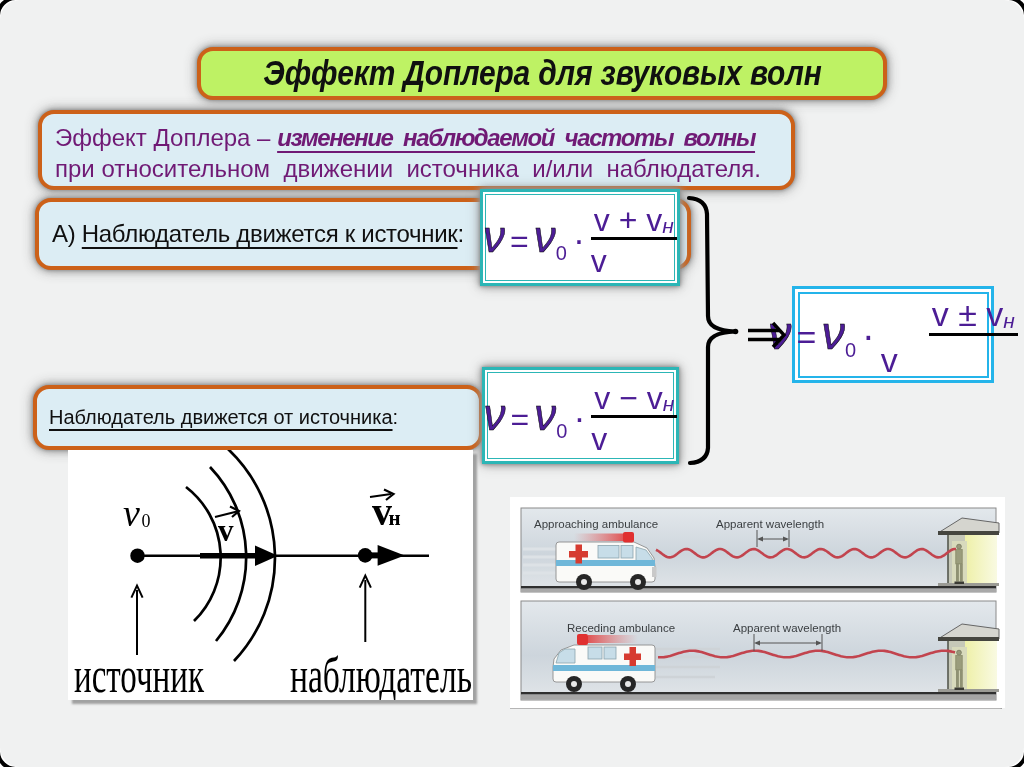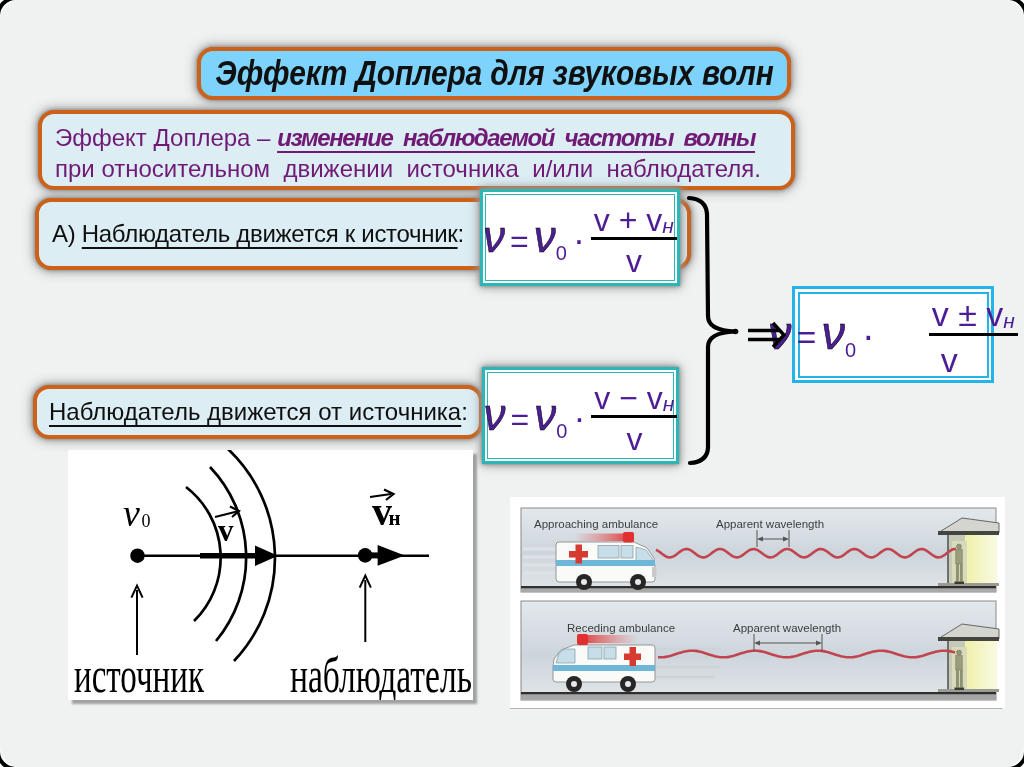--- a/index.html
+++ b/index.html
@@ -2,30 +2,30 @@
 <html><head>
 <meta charset="utf-8">
 <style>
 html,body{margin:0;padding:0;}
 body{width:1024px;height:767px;background:#fff;overflow:hidden;position:relative;
      font-family:"Liberation Sans",sans-serif;}
 .slide{position:absolute;left:0;top:0;width:1024px;height:767px;
   border-radius:20px;background:#f0f1f1;}
 .obox{position:absolute;border:4px solid #cc6119;border-radius:16px;background:#dcedf4;
   box-shadow:0 0 3px #8a8a8a,0 0 7px #999999,0 0 13px rgba(150,150,150,.9);box-sizing:border-box;}
-.title{left:197px;top:47px;width:594px;height:53px;background:#7dd3fc;
+.title{left:197px;top:47px;width:690px;height:53px;background:#bef264;
   display:flex;align-items:center;justify-content:center;color:#101010;}
 
 .title span{position:relative;top:-1px;font-size:35px;font-weight:bold;font-style:italic;letter-spacing:-0.2px;
   transform:scaleX(0.855);transform-origin:50% 50%;white-space:nowrap;}
 .def{left:38px;top:110px;width:757px;height:80px;font-size:24px;
   padding:8px 0 0 13px;line-height:31px;color:#701a75;white-space:nowrap;}
 .boxA{left:35px;top:198px;width:656px;height:72px;font-size:24px;white-space:nowrap;letter-spacing:-0.3px;
   display:flex;align-items:center;padding-left:13px;color:#101010;}
-.boxB{left:33px;top:385px;width:450px;height:54px;font-size:24px;white-space:nowrap;
+.boxB{left:33px;top:385px;width:450px;height:65px;font-size:20px;white-space:nowrap;
   display:flex;align-items:center;padding-left:12px;color:#101010;}
 .tealbox{position:absolute;background:#fff;border:3px solid #2cb6b6;padding:2px;
   box-sizing:border-box;box-shadow:0 0 3px #8a8a8a,0 0 7px #9a9a9a,0 0 12px rgba(150,150,150,.85);}
 .tealbox .inner{border:1.5px solid #2cb6b6;width:100%;height:100%;box-sizing:border-box;
   display:flex;align-items:center;justify-content:center;padding-top:6px;}
 .bluebox{position:absolute;background:#fff;border:3px solid #24b4ea;padding:2.5px;box-sizing:border-box;}
 .bluebox .inner{border:2px solid #24b4ea;width:100%;height:100%;box-sizing:border-box;
   display:flex;align-items:center;justify-content:center;padding-top:4px;}
 .f1{left:480px;top:189px;width:200px;height:97px;}
 .f2{left:482px;top:367px;width:197px;height:97px;}
@@ -33,21 +33,21 @@
 .f3 .formula{font-size:34px;}
 .f3 .fnu{font-size:47px;}
 .f3 .frac{font-size:34px;vertical-align:-23px;}
 .f3 .ftop{line-height:28px;margin-left:48px;}
 .f3 .fbot{line-height:28px;padding-top:10px;}
 .formula{font-family:Liberation Sans, sans-serif;font-size:32px;color:#4c1d95;white-space:nowrap;line-height:40px;}
 .fnu{font-style:italic;font-size:44px;line-height:40px;-webkit-text-stroke:0.5px #000;}
 .fsub0{font-size:20px;position:relative;top:8px;}
 .feq{margin:0 5px;}
 .fdot{margin:0 6px;font-size:1.12em;}
-.frac{display:inline-block;text-align:center;font-size:32px;vertical-align:-20px;}
+.frac{display:inline-block;text-align:left;font-size:32px;vertical-align:-20px;}
 .ftop{display:block;padding:0 3px 0 3px;border-bottom:3px solid #000;line-height:26px;}
 .fbot{display:block;line-height:26px;padding-top:8px;}
 .fsubn{font-style:italic;font-size:21px;position:relative;top:2px;}
 u{text-underline-offset:5px;text-decoration-thickness:2px;}
 .biu{font-weight:bold;font-style:italic;letter-spacing:-1.4px;}
 .diagram{position:absolute;left:68px;top:450px;width:405px;height:250px;background:#fff;
   box-shadow:4px 4px 2px rgba(135,135,135,.75);overflow:hidden;}
 .ambul{position:absolute;left:510px;top:497px;width:490px;height:211px;background:#15803d;
   border-right:2.5px solid #9a9a9a;border-bottom:1px solid #b5b5b5;}
 svg{display:block;}

